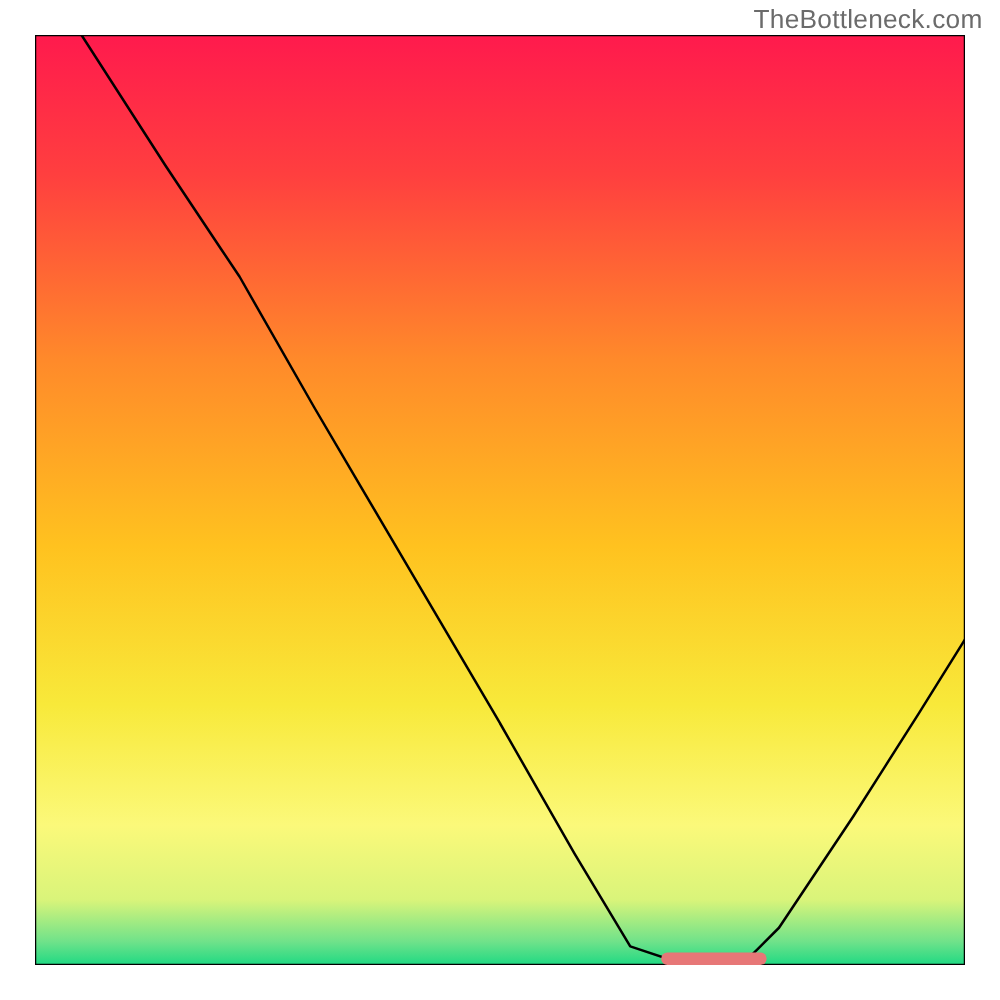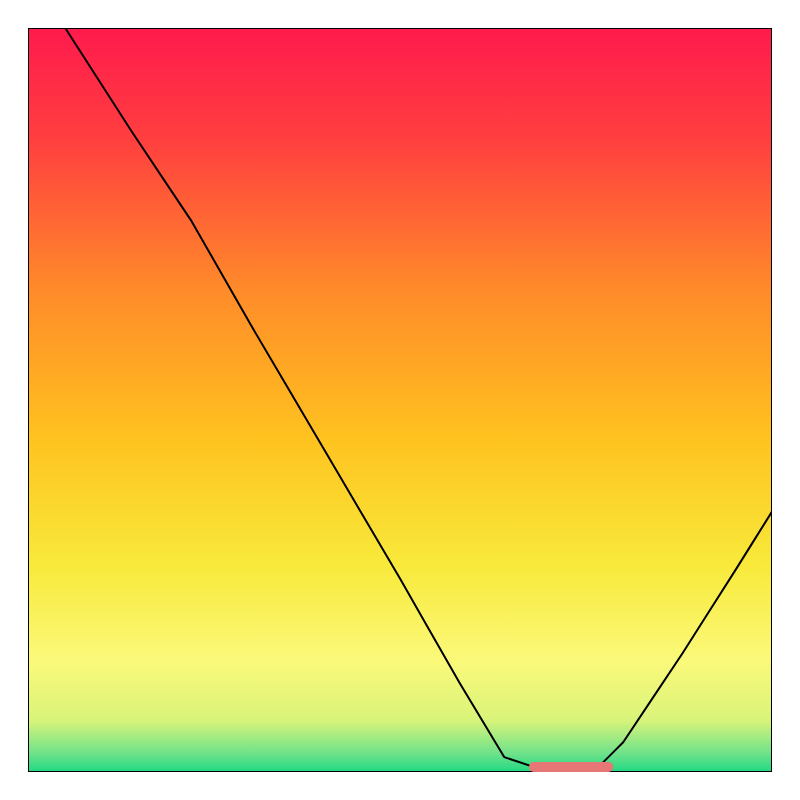--- a/index.html
+++ b/index.html
@@ -31,20 +31,21 @@
     top: 28px;
     width: 744px;
     height: 744px;
   }
   svg { display: block; }
 </style>
 </head>
 <body>
 
 <div class="container">
+  <div class="watermark">TheBottleneck.com</div>
 
   <div class="plot">
     <svg id="chart-svg" width="744" height="744" viewBox="0 0 744 744">
       <defs>
         <linearGradient id="bg-grad" x1="0" y1="0" x2="0" y2="1">
             <stop offset="0%" stop-color="#ff1a4d"></stop>
             <stop offset="15%" stop-color="#ff3f3f"></stop>
             <stop offset="35%" stop-color="#ff8a2a"></stop>
             <stop offset="55.00000000000001%" stop-color="#ffc21f"></stop>
             <stop offset="72%" stop-color="#f8e93a"></stop>

